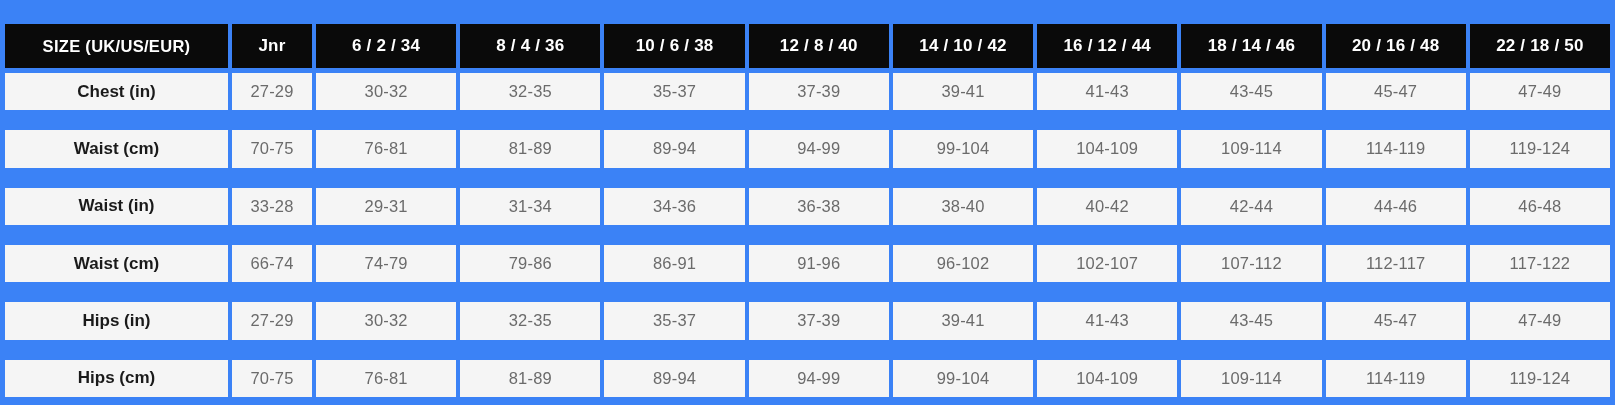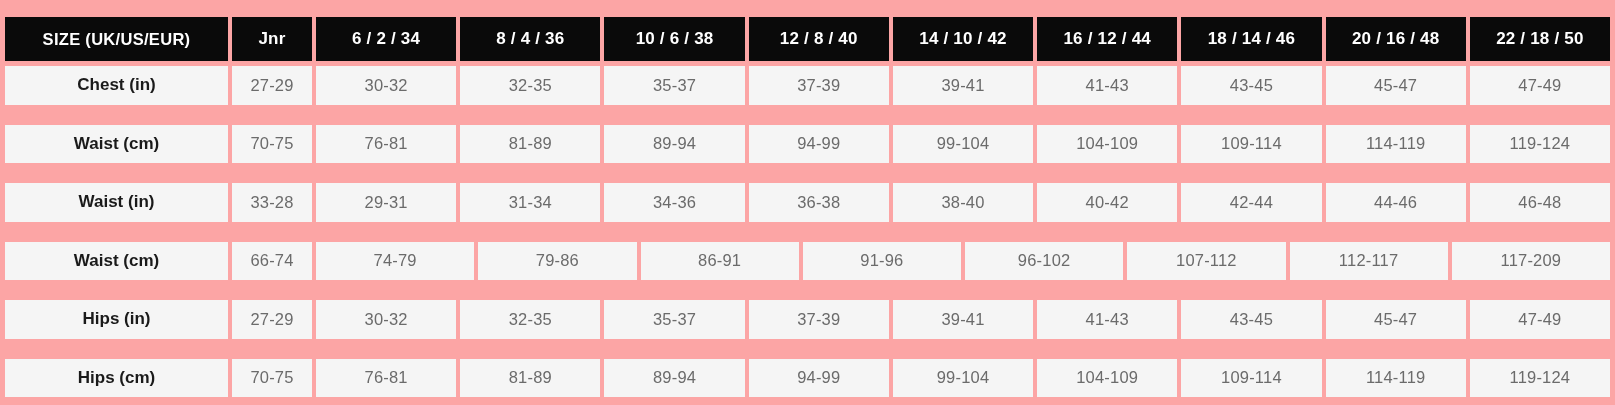--- a/index.html
+++ b/index.html
@@ -12,24 +12,24 @@
     height: 405px;
     overflow: hidden;
     font-family: "Liberation Sans", sans-serif;
     -webkit-font-smoothing: antialiased;
   }
 
   .size-chart {
     box-sizing: border-box;
     width: 1615px;
     height: 405px;
-    padding: 17px 5px 8px 5px;
+    padding: 24px 5px 8px 5px;
     display: flex;
     flex-direction: column;
-    background: #fca5a5;
+    background: #3b82f6;
   }
 
   
   .chart-head {
     display: flex;
     flex: 0 0 auto;
     height: 44px;
     gap: 4px;
     margin-bottom: 5px;
   }
@@ -152,23 +152,24 @@
     </div>
 
     <div class="chart-row">
       <div class="body-cell row-label col-label">Waist (cm)</div>
       <div class="body-cell row-value col-jnr">66-74</div>
       <div class="body-cell row-value col-size">74-79</div>
       <div class="body-cell row-value col-size">79-86</div>
       <div class="body-cell row-value col-size">86-91</div>
       <div class="body-cell row-value col-size">91-96</div>
       <div class="body-cell row-value col-size">96-102</div>
+      <div class="body-cell row-value col-size">102-107</div>
       <div class="body-cell row-value col-size">107-112</div>
       <div class="body-cell row-value col-size">112-117</div>
-      <div class="body-cell row-value col-size">117-209</div>
+      <div class="body-cell row-value col-size">117-122</div>
     </div>
 
     <div class="chart-row">
       <div class="body-cell row-label col-label">Hips (in)</div>
       <div class="body-cell row-value col-jnr">27-29</div>
       <div class="body-cell row-value col-size">30-32</div>
       <div class="body-cell row-value col-size">32-35</div>
       <div class="body-cell row-value col-size">35-37</div>
       <div class="body-cell row-value col-size">37-39</div>
       <div class="body-cell row-value col-size">39-41</div>

